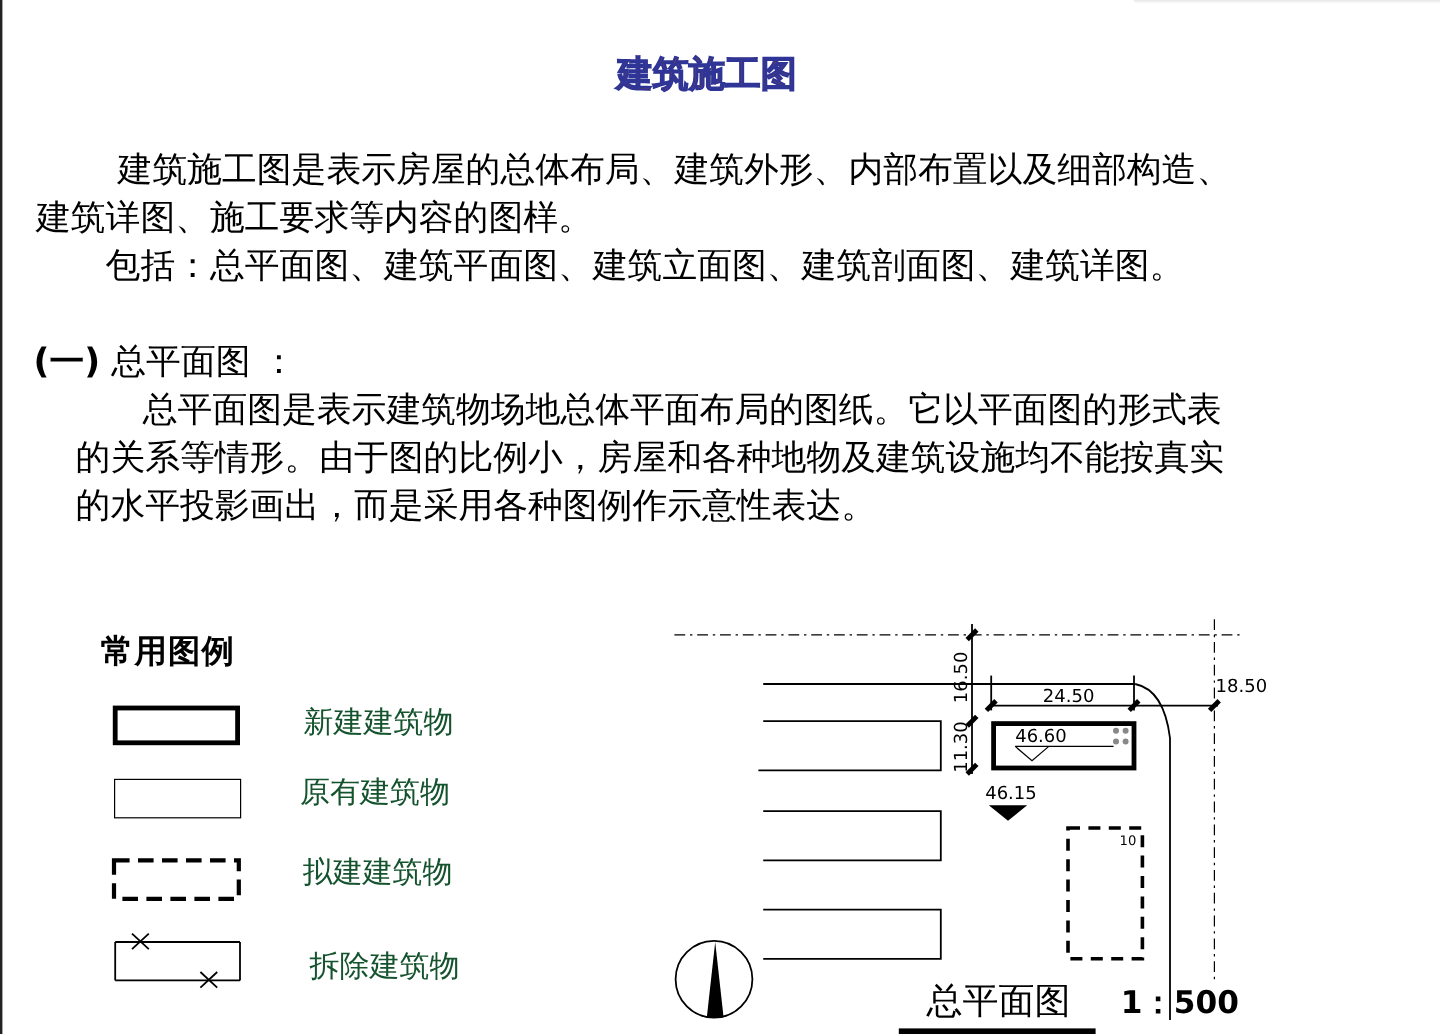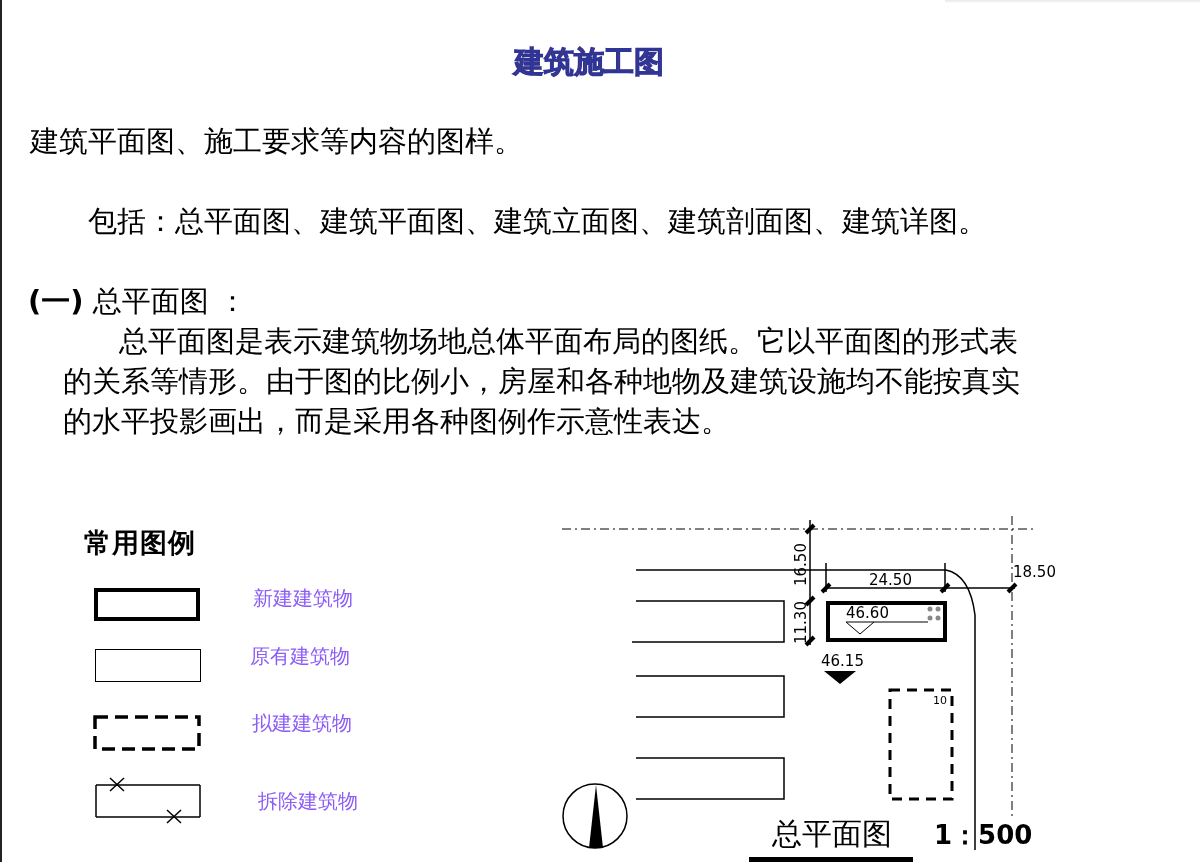--- a/index.html
+++ b/index.html
@@ -67,23 +67,23 @@
     .legend-title {
       position: absolute;
       left: 84px; top: 525px;
       font-size: 27px;
       font-family: "DejaVu Sans", "Liberation Sans", sans-serif;
       font-weight: bold;
       letter-spacing: 1px;
     }
     .legend-label {
       position: absolute;
-      font-size: 20px;
+      font-size: 25px;
       font-family: Liberation Serif, serif;
-      color: #8b5cf6;
+      color: #14532d;
       white-space: nowrap;
     }
     .lg-box { position: absolute; box-sizing: border-box; }
     .lg-new { left: 94px; top: 588px; width: 106px; height: 33px; border: 4px solid #000; }
     .lg-old { left: 95px; top: 649px; width: 106px; height: 33px; border: 1.5px solid #000; }
 
     .plan-caption {
       position: absolute;
       left: 772px; top: 814px;
       font-size: 30px;
@@ -113,21 +113,22 @@
   </style>
 </head>
 <body>
 
 <div class="left-border"></div>
 <div class="top-shadow"></div>
 
 <div class="title">建筑施工图</div>
 
 <div class="para p1">
-  <span class="line">建筑平面图、施工要求等内容的图样。</span>
+  <span class="line l1">建筑施工图是表示房屋的总体布局、建筑外形、内部布置以及细部构造、</span>
+  <span class="line">建筑详图、施工要求等内容的图样。</span>
 </div>
 <div class="para p2">包括：总平面图、建筑平面图、建筑立面图、建筑剖面图、建筑详图。</div>
 
 <div class="sec-head">
   <span class="num">(一)</span><span> 总平面图 ：</span>
 </div>
 <div class="para p3">
   <span class="line l1">总平面图是表示建筑物场地总体平面布局的图纸。它以平面图的形式表</span>
   <span class="line">的关系等情形。由于图的比例小，房屋和各种地物及建筑设施均不能按真实</span>
   <span class="line">的水平投影画出，而是采用各种图例作示意性表达。</span>

